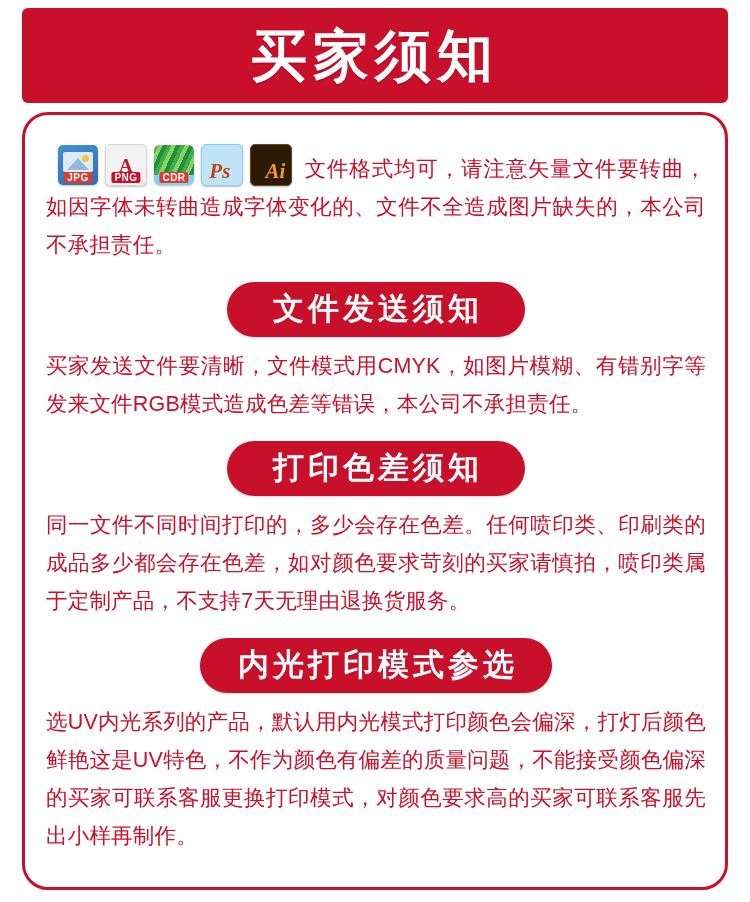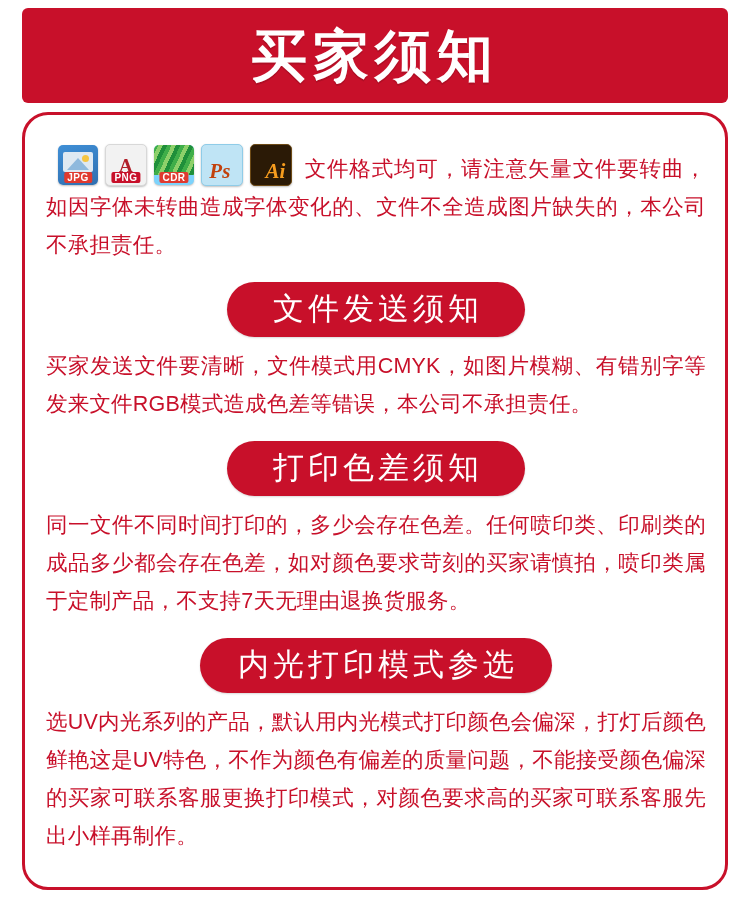--- a/index.html
+++ b/index.html
@@ -138,21 +138,21 @@
     left: 0; right: 0; top: 2px;
     text-align: center;
     font-size: 19px;
     font-weight: bold;
     color: #b2202a;
     font-family: "Liberation Serif", serif;
   }
   .icon-png .tag { background: #c8102a; }
 
   
-  .icon-cdr { background: #7dd3fc; }
+  .icon-cdr { background: #7dd3fc; border-radius: 6px; }
   .icon-cdr .stripes {
     position: absolute;
     left: 0; right: 0; top: 0; height: 30px;
     background: repeating-linear-gradient(115deg,#3fae49 0px,#3fae49 4px,#8dd06a 4px,#8dd06a 8px,#1f8f3a 8px,#1f8f3a 12px);
   }
   .icon-cdr .tag { background: #e03a2f; }
 
   
   .icon-ps { background: #bfe4f5; border: 1px solid #8fcce8; }
   .icon-ps .glyph {
@@ -183,21 +183,21 @@
   .pill-wrap {
     display: flex;
     justify-content: center;
     margin: 18px 0 10px 0;
   }
   .pill {
     background: #c8102a;
     color: #ffffff;
     border-radius: 40px;
     font-size: 31px;
-    font-weight: normal;
+    font-weight: bold;
     letter-spacing: 4px;
     padding: 11px 42px 13px 46px;
     line-height: 1;
     white-space: nowrap;
     box-shadow: 0 1px 2px rgba(0,0,0,0.15);
   }
   .pill-wide { padding-left: 38px; padding-right: 34px; }
 
   .section-body { margin-top: 4px; }
 </style>

